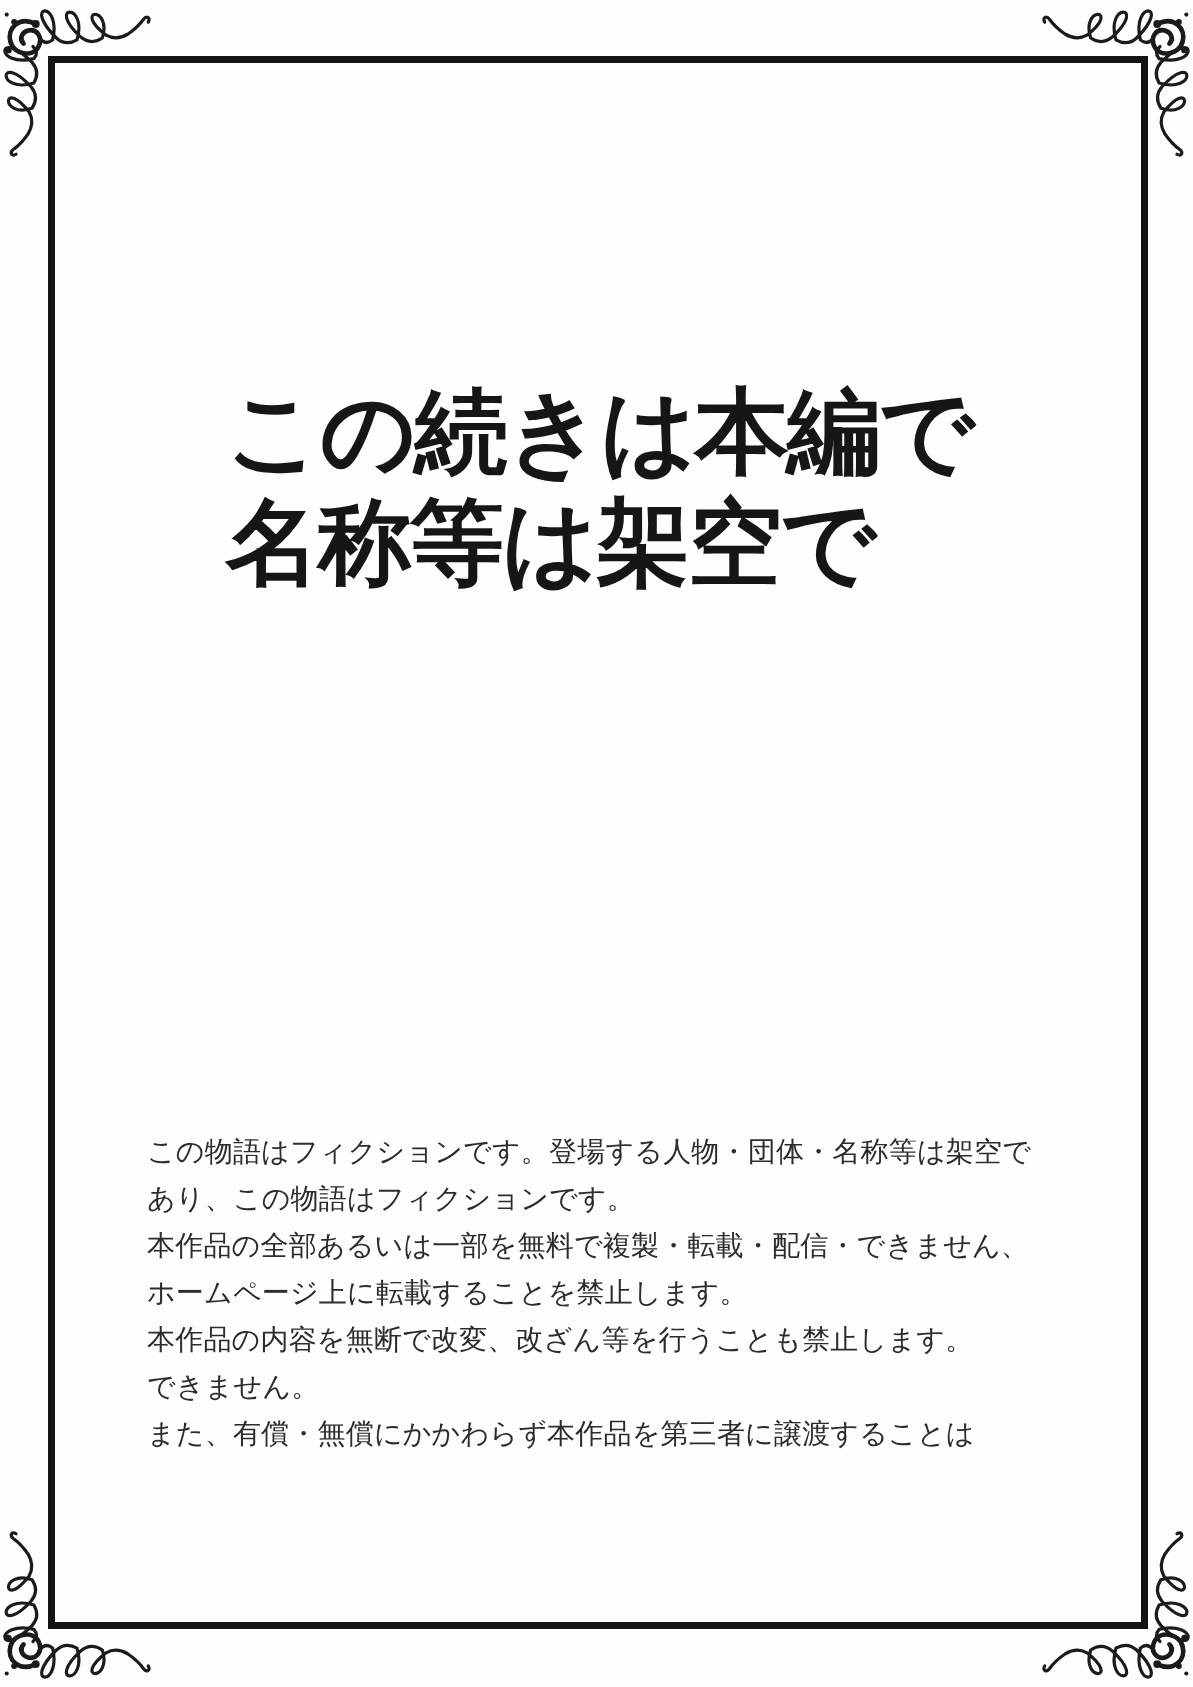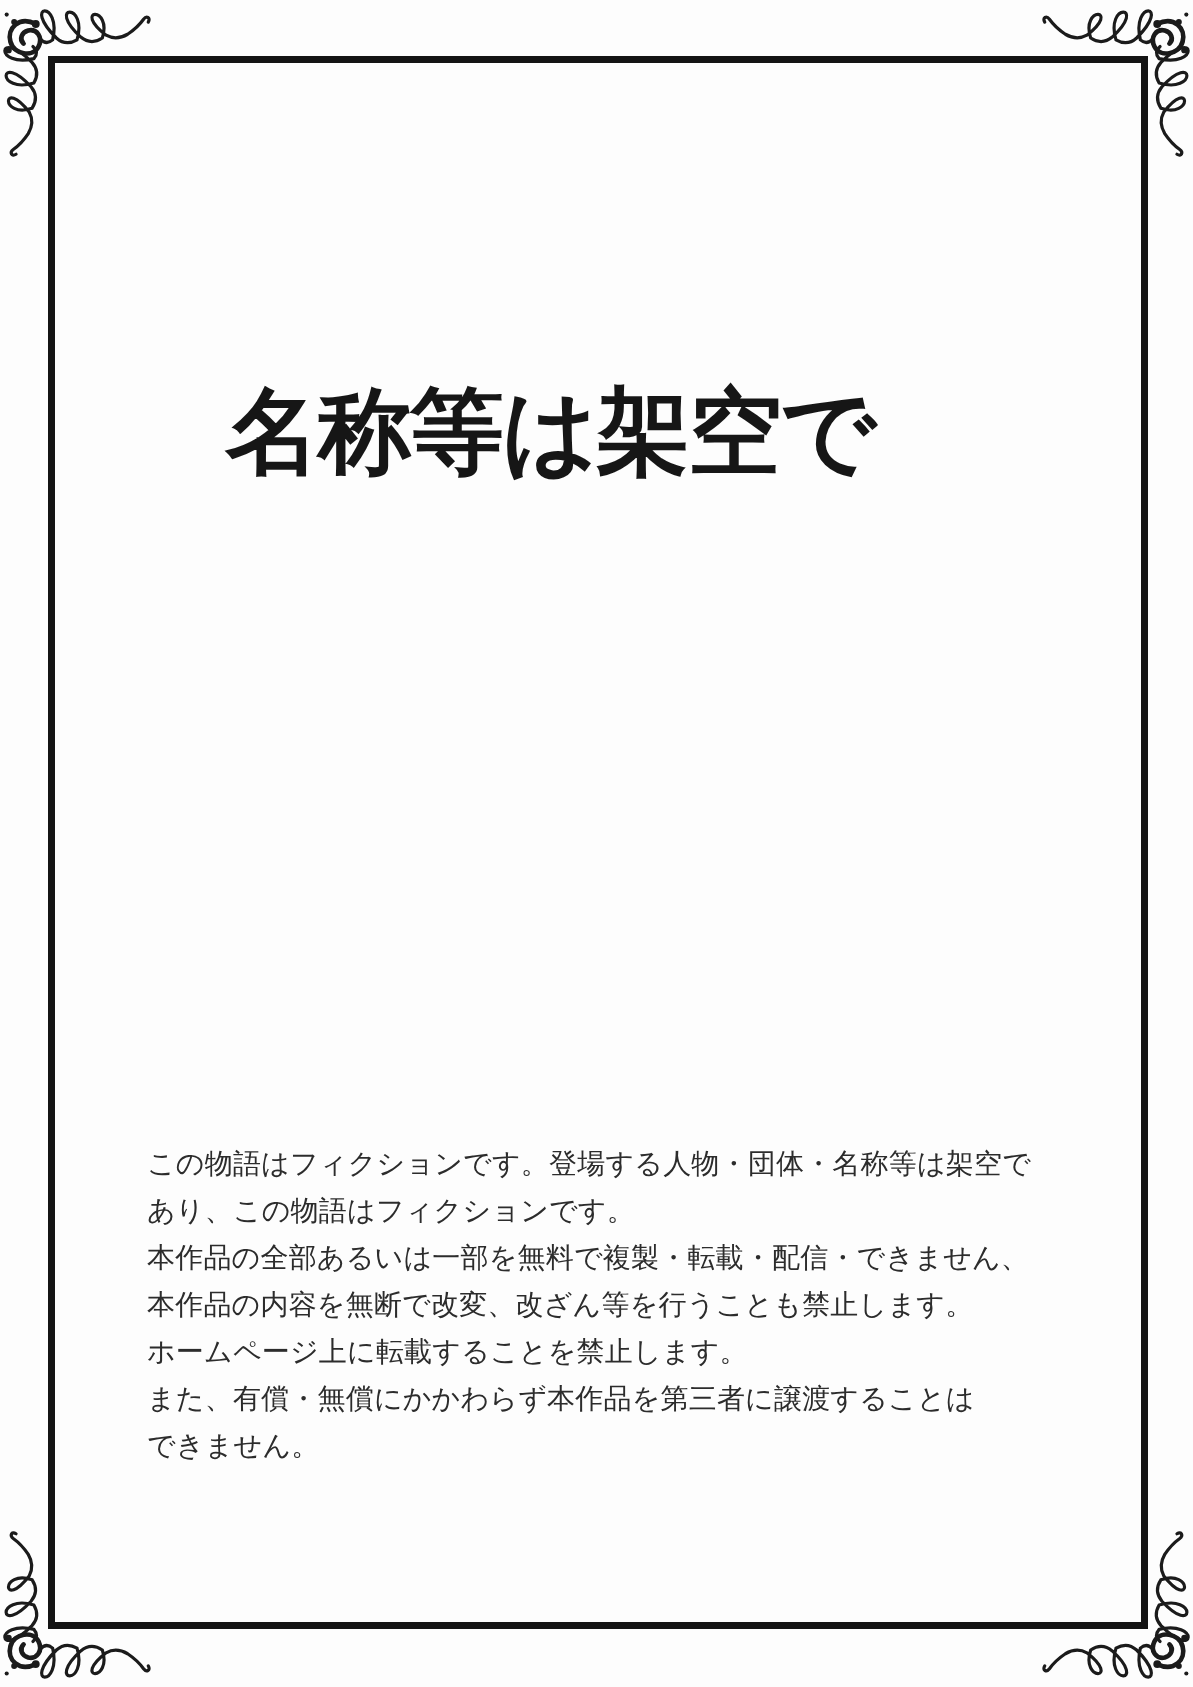--- a/index.html
+++ b/index.html
@@ -57,21 +57,20 @@
   .disclaimer {
     position: absolute;
     left: 147px;
     top: 1128px;
     font-size: 28px;
     line-height: 47px;
     font-weight: 400;
     color: #2c2c2c;
     letter-spacing: 0.2px;
     white-space: nowrap;
-    margin-top: 12px;
   }
 </style>
 </head>
 <body>
 
 <div class="page">
 
   <svg class="corner tl" viewBox="0 0 160 160">
     <defs>
       <g id="flourish" stroke="#1b1b1b" fill="none" stroke-linecap="round">
@@ -95,26 +94,27 @@
   <svg class="corner bl" viewBox="0 0 160 160">
       <use href="#flourish"></use>
     </svg>
   <svg class="corner br" viewBox="0 0 160 160">
       <use href="#flourish"></use>
     </svg>
 
   <div class="frame"></div>
 
   <div class="heading">
+    <div>この続きは本編で</div>
     <div>名称等は架空で</div>
   </div>
 
   <div class="disclaimer">
     <div>この物語はフィクションです。登場する人物・団体・名称等は架空で</div>
     <div>あり、この物語はフィクションです。</div>
     <div>本作品の全部あるいは一部を無料で複製・転載・配信・できません、</div>
+    <div>ホームページ上に転載することを禁止します。</div>
     <div>本作品の内容を無断で改変、改ざん等を行うことも禁止します。</div>
-    <div>ホームページ上に転載することを禁止します。</div>
+    <div>できません。</div>
     <div>また、有償・無償にかかわらず本作品を第三者に譲渡することは</div>
-    <div>できません。</div>
   </div>
 
 </div>
 
 </body></html>

